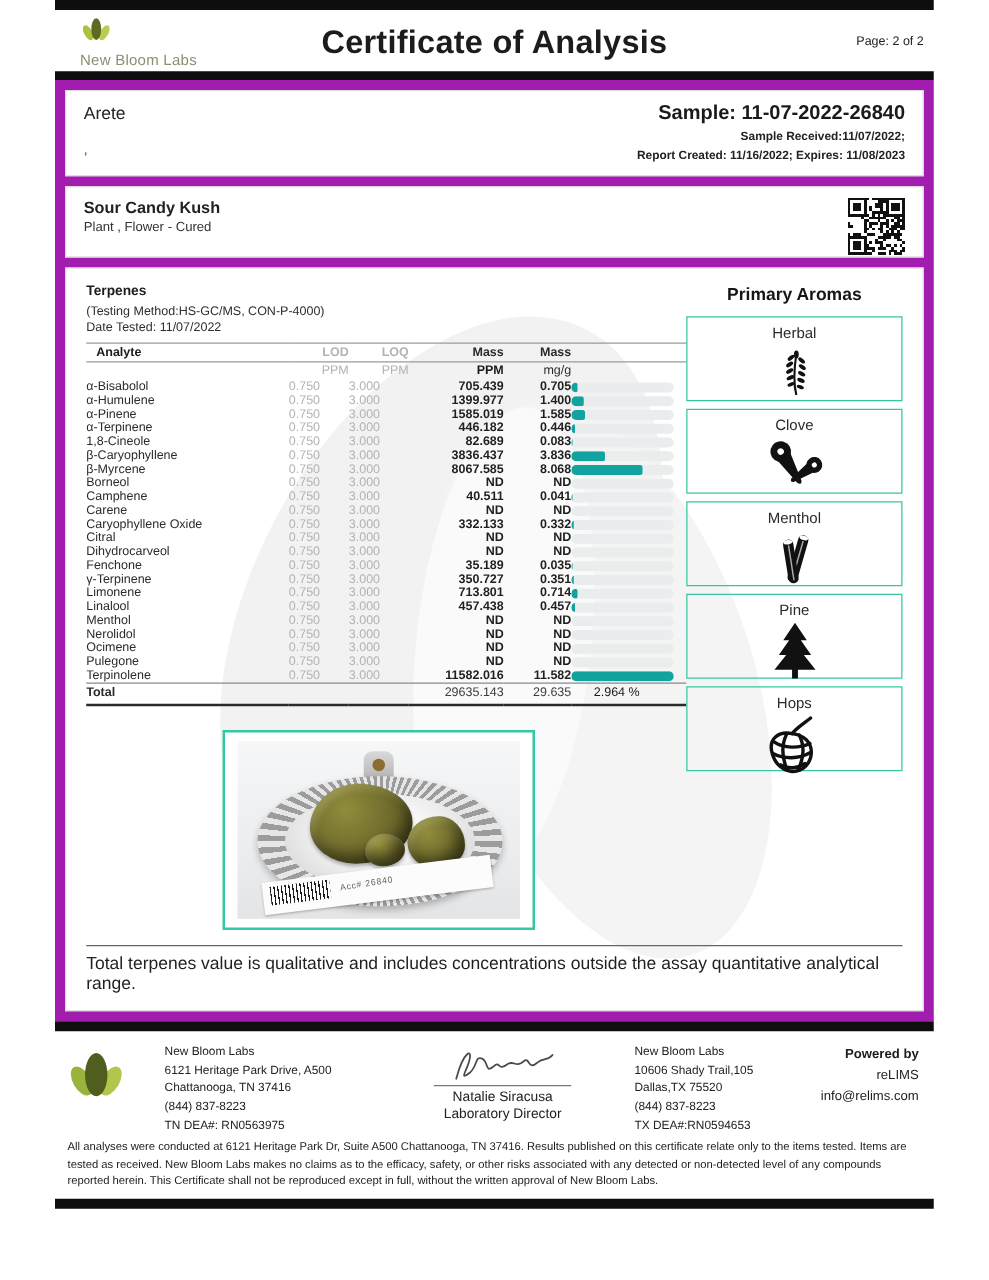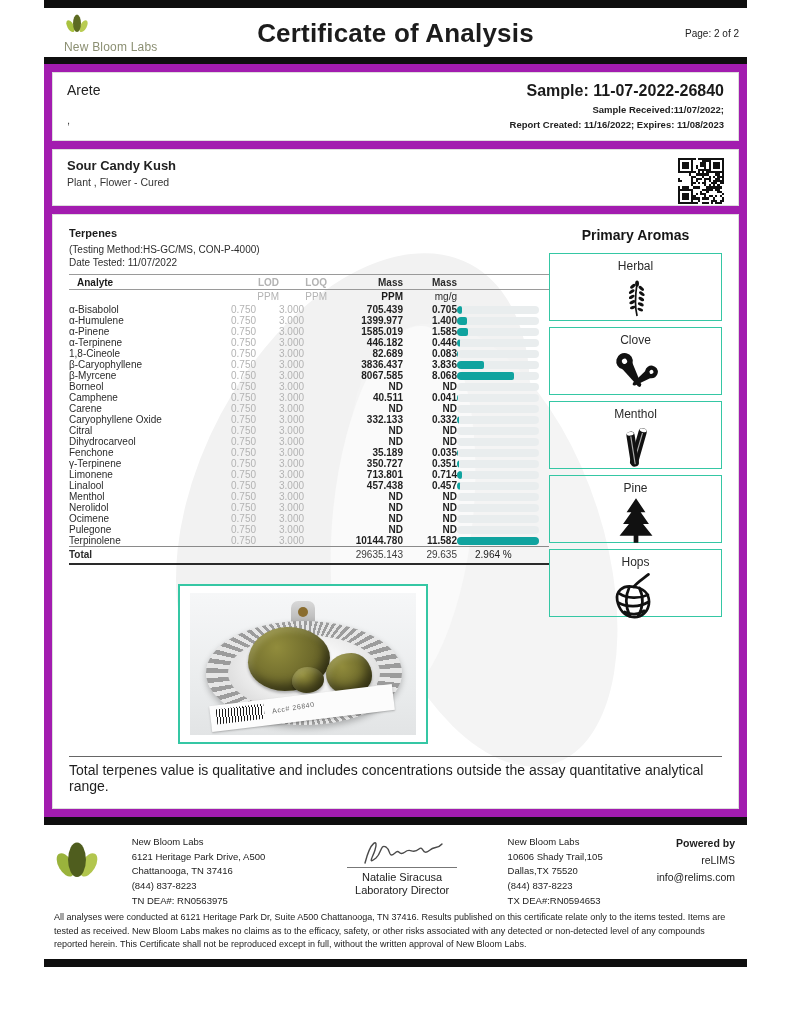--- a/index.html
+++ b/index.html
@@ -673,21 +673,21 @@
                   <td class="c-ppm">ND</td>
                   <td class="c-mgg">ND</td>
                   <td class="c-bar">
                     <div class="track"></div>
                   </td>
                 </tr>
                 <tr>
                   <td class="c-an">Terpinolene</td>
                   <td class="c-lod">0.750</td>
                   <td class="c-lod">3.000</td>
-                  <td class="c-ppm">10144.780</td>
+                  <td class="c-ppm">11582.016</td>
                   <td class="c-mgg">11.582</td>
                   <td class="c-bar">
                     <div class="track">
                       <div class="fill" style="width: 100%;"></div>
                     </div>
                   </td>
                 </tr>
               </tbody>
             <tfoot>
               <tr class="total">

